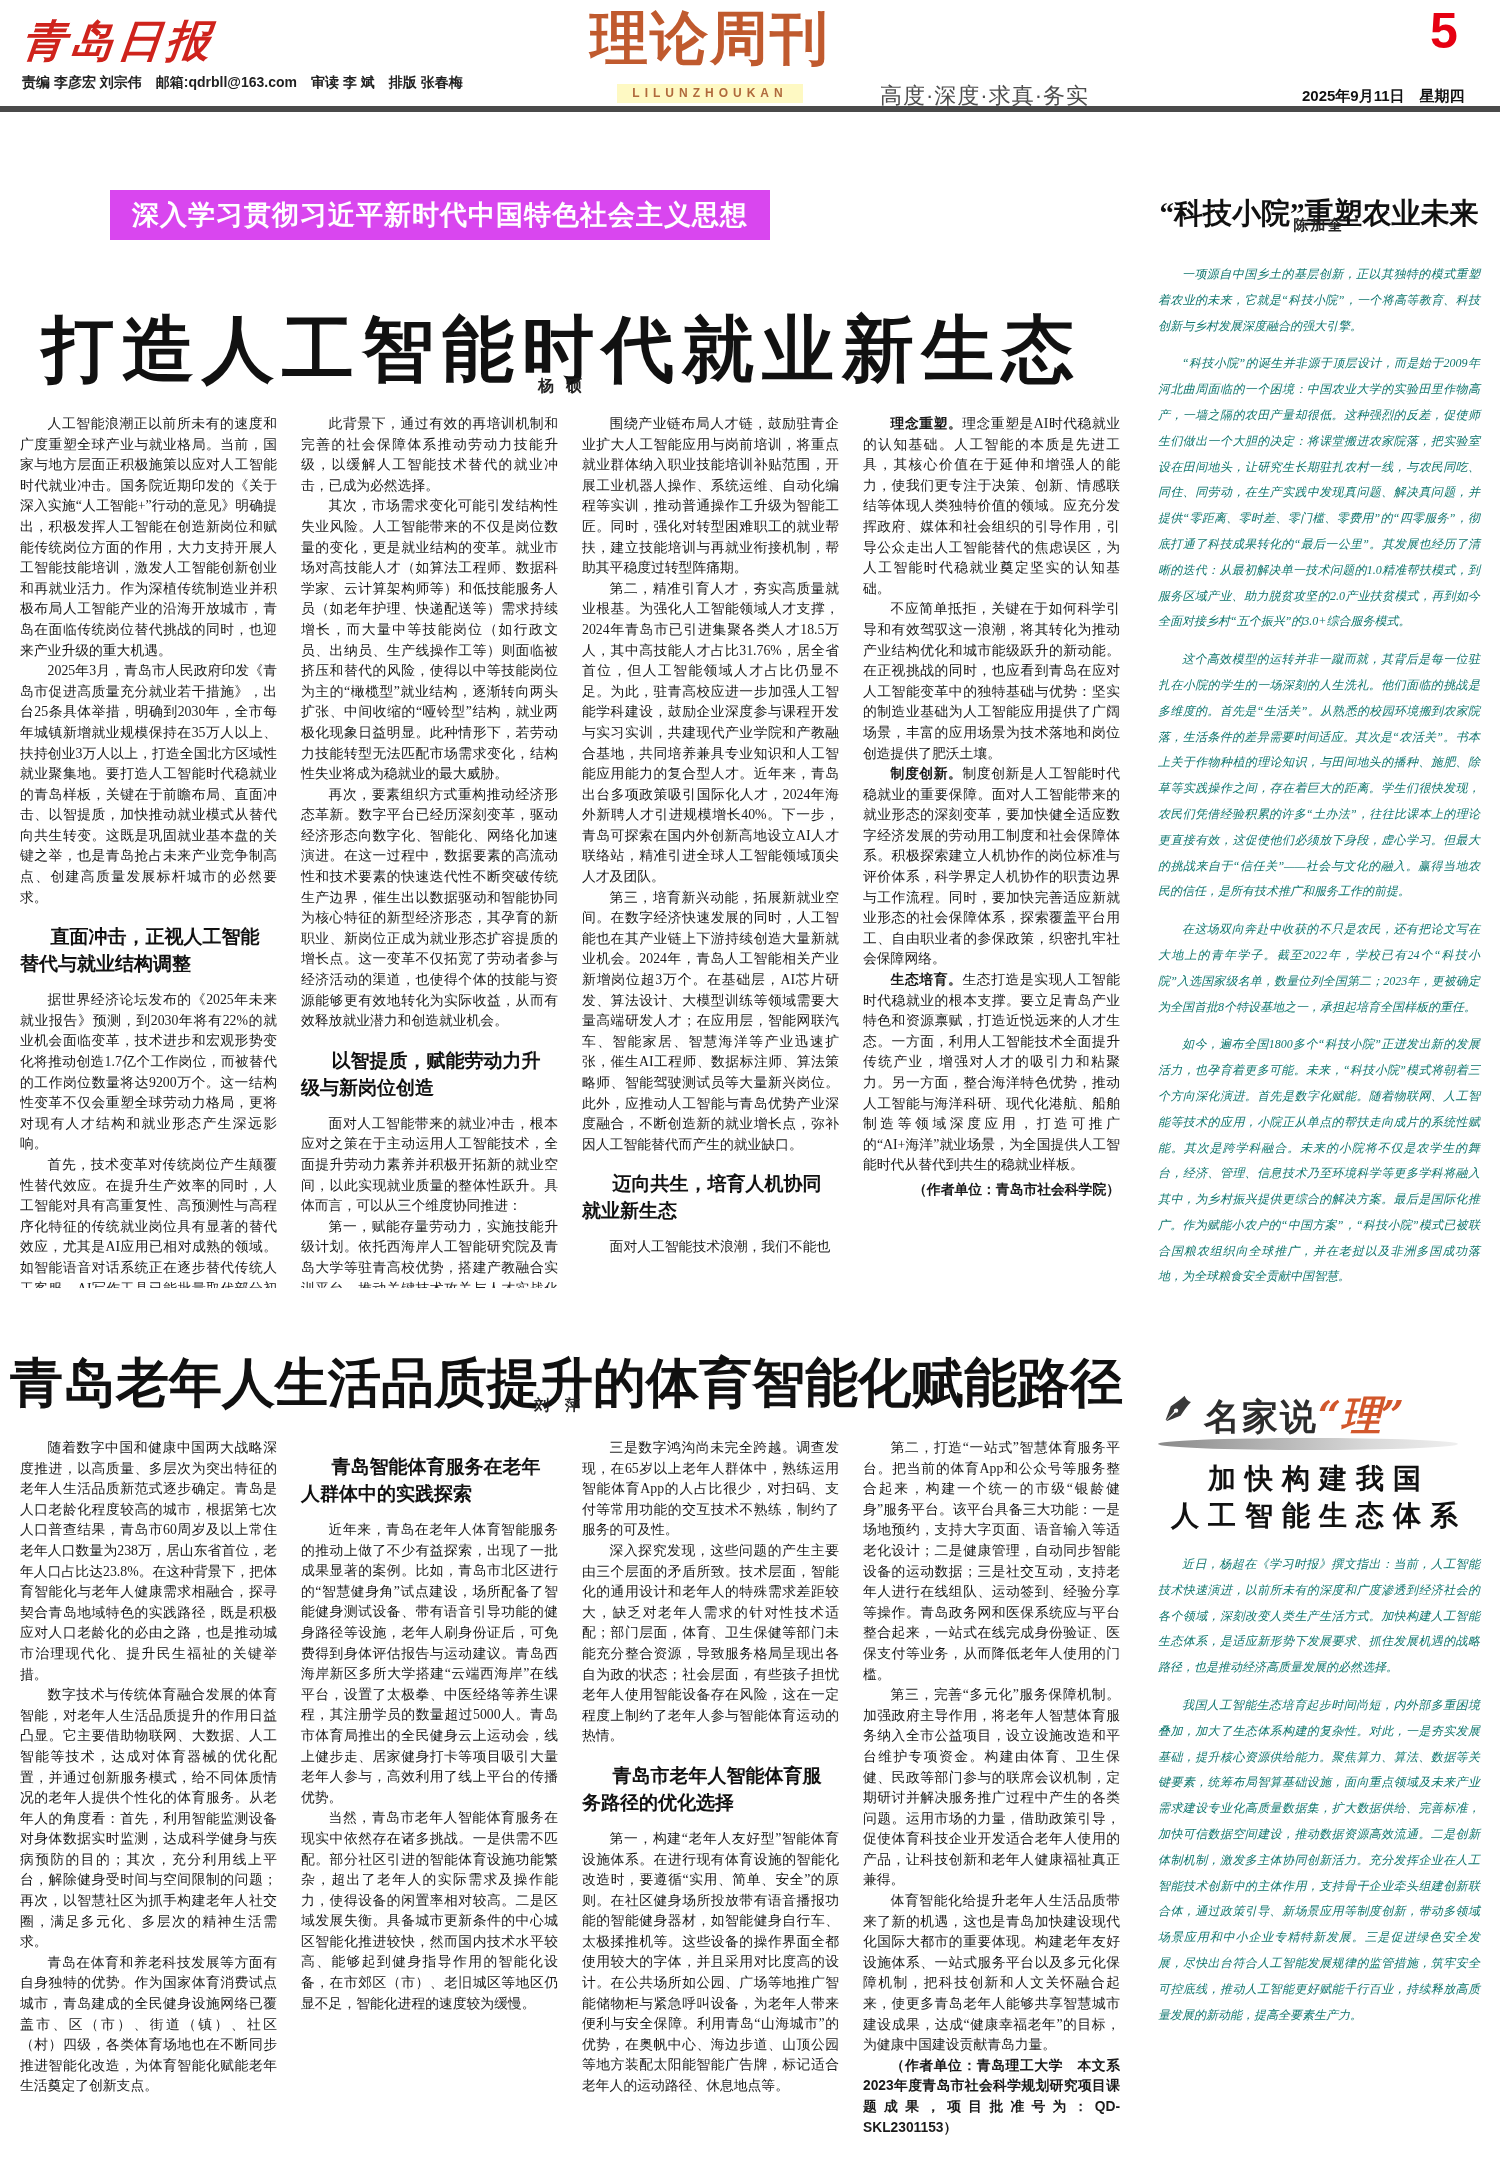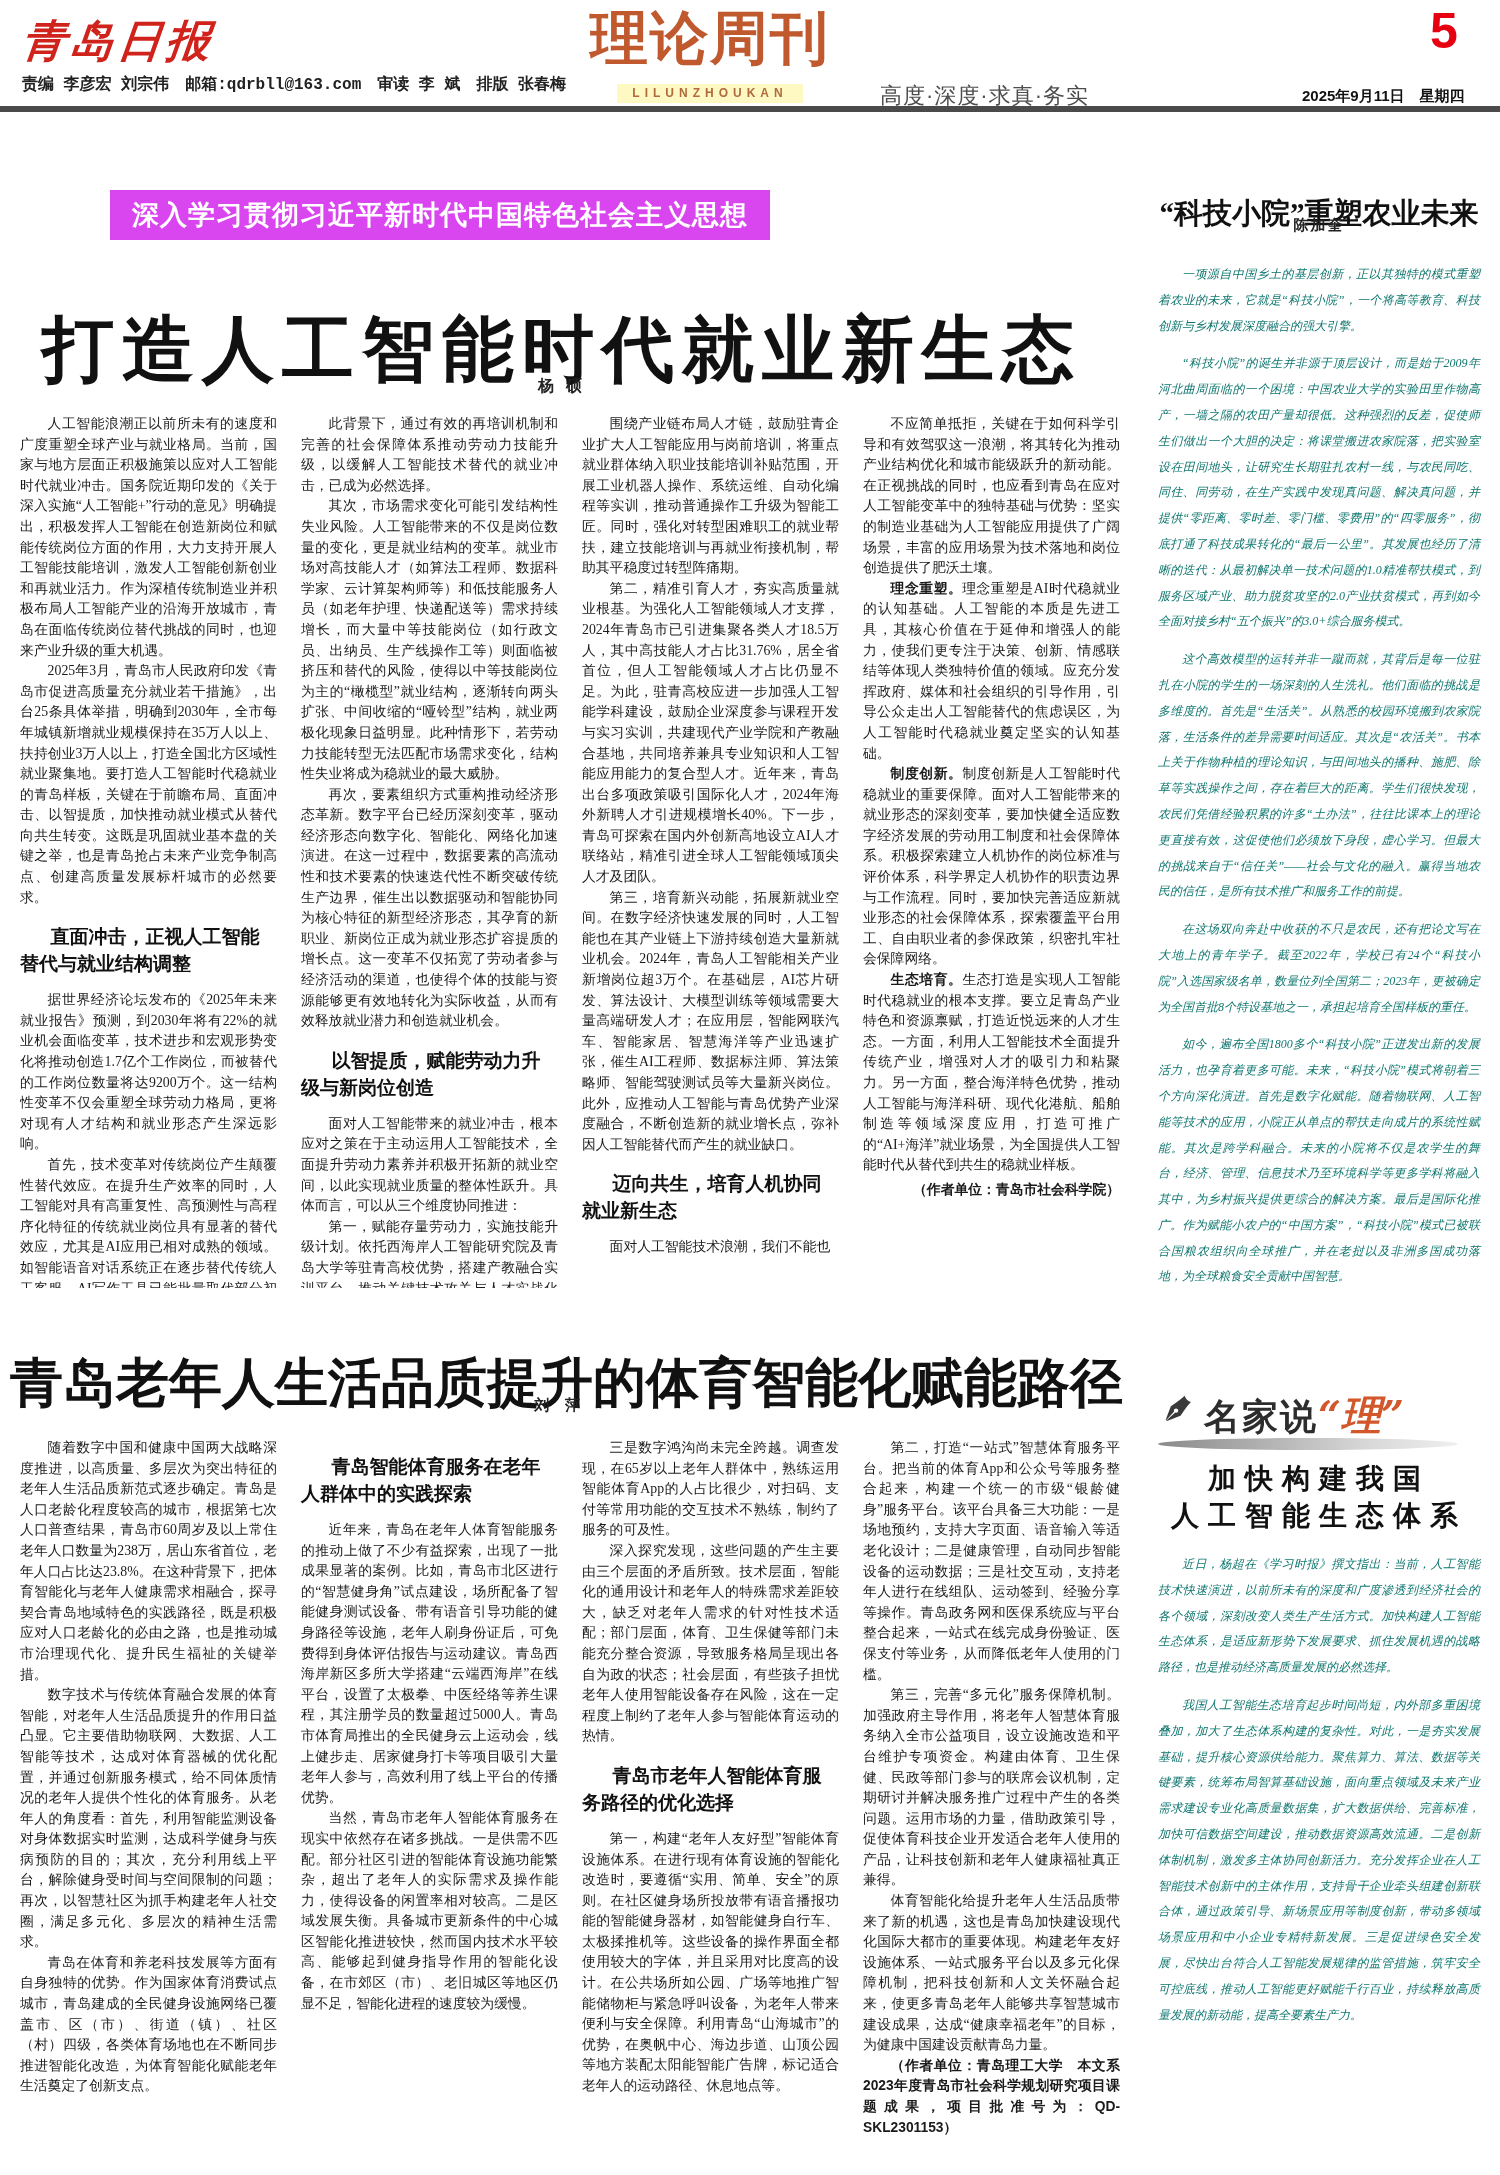--- a/index.html
+++ b/index.html
@@ -4,22 +4,22 @@
 <style>
   html,body{margin:0;padding:0;}
   body{
     width:1500px;height:2175px;position:relative;overflow:hidden;
     background:#ffffff;color:#1a1a1a;
     font-family:"Liberation Serif","DejaVu Serif",serif;
   }
   
   .masthead-logo{position:absolute;left:22px;top:12px;font-family:"DejaVu Serif",serif;
     font-style:italic;font-weight:bold;font-size:44px;color:#cf231c;letter-spacing:4px;transform:skewX(-6deg);}
-  .edit-line{position:absolute;left:22px;top:74px;font-family:Liberation Mono, monospace;
-    font-size:16px;font-weight:bold;color:#222;}
+  .edit-line{position:absolute;left:22px;top:74px;font-family:Liberation Sans, sans-serif;
+    font-size:14px;font-weight:bold;color:#222;}
   .section-title{position:absolute;left:560px;top:0px;width:300px;text-align:center;
     font-size:58px;font-weight:900;color:#c05a2e;letter-spacing:2px;}
   .section-pinyin{position:absolute;left:617px;top:84px;width:186px;height:19px;line-height:19px;
     background:#fef9c3;color:#b06a3c;text-align:center;font-family:"Liberation Sans",sans-serif;
     font-size:12px;font-weight:bold;letter-spacing:5px;}
   .slogan{position:absolute;left:880px;top:81px;font-family:"Liberation Sans",sans-serif;
     font-size:22px;color:#4d4d4d;letter-spacing:1px;}
   .page-date{position:absolute;left:1302px;top:87px;font-family:"Liberation Sans",sans-serif;
     font-size:15px;font-weight:bold;color:#111;}
   .page-number{position:absolute;left:1430px;top:2px;font-family:"Liberation Sans",sans-serif;
@@ -110,22 +110,22 @@
       <p class="para">第一，赋能存量劳动力，实施技能升级计划。依托西海岸人工智能研究院及青岛大学等驻青高校优势，搭建产教融合实训平台，推动关键技术攻关与人才实战化培养深度融合。</p>
     </div>
   <div class="col">
       <p class="para">围绕产业链布局人才链，鼓励驻青企业扩大人工智能应用与岗前培训，将重点就业群体纳入职业技能培训补贴范围，开展工业机器人操作、系统运维、自动化编程等实训，推动普通操作工升级为智能工匠。同时，强化对转型困难职工的就业帮扶，建立技能培训与再就业衔接机制，帮助其平稳度过转型阵痛期。</p>
       <p class="para">第二，精准引育人才，夯实高质量就业根基。为强化人工智能领域人才支撑，2024年青岛市已引进集聚各类人才18.5万人，其中高技能人才占比31.76%，居全省首位，但人工智能领域人才占比仍显不足。为此，驻青高校应进一步加强人工智能学科建设，鼓励企业深度参与课程开发与实习实训，共建现代产业学院和产教融合基地，共同培养兼具专业知识和人工智能应用能力的复合型人才。近年来，青岛出台多项政策吸引国际化人才，2024年海外新聘人才引进规模增长40%。下一步，青岛可探索在国内外创新高地设立AI人才联络站，精准引进全球人工智能领域顶尖人才及团队。</p>
       <p class="para">第三，培育新兴动能，拓展新就业空间。在数字经济快速发展的同时，人工智能也在其产业链上下游持续创造大量新就业机会。2024年，青岛人工智能相关产业新增岗位超3万个。在基础层，AI芯片研发、算法设计、大模型训练等领域需要大量高端研发人才；在应用层，智能网联汽车、智能家居、智慧海洋等产业迅速扩张，催生AI工程师、数据标注师、算法策略师、智能驾驶测试员等大量新兴岗位。此外，应推动人工智能与青岛优势产业深度融合，不断创造新的就业增长点，弥补因人工智能替代而产生的就业缺口。</p>
       <h3 class="sub">迈向共生，培育人机协同就业新生态</h3>
       <p class="para">面对人工智能技术浪潮，我们不能也</p>
     </div>
   <div class="col">
+      <p class="para"><b>理念重塑。</b>理念重塑是AI时代稳就业的认知基础。人工智能的本质是先进工具，其核心价值在于延伸和增强人的能力，使我们更专注于决策、创新、情感联结等体现人类独特价值的领域。应充分发挥政府、媒体和社会组织的引导作用，引导公众走出人工智能替代的焦虑误区，为人工智能时代稳就业奠定坚实的认知基础。</p>
       <p class="para">不应简单抵拒，关键在于如何科学引导和有效驾驭这一浪潮，将其转化为推动产业结构优化和城市能级跃升的新动能。在正视挑战的同时，也应看到青岛在应对人工智能变革中的独特基础与优势：坚实的制造业基础为人工智能应用提供了广阔场景，丰富的应用场景为技术落地和岗位创造提供了肥沃土壤。</p>
-      <p class="para"><b>理念重塑。</b>理念重塑是AI时代稳就业的认知基础。人工智能的本质是先进工具，其核心价值在于延伸和增强人的能力，使我们更专注于决策、创新、情感联结等体现人类独特价值的领域。应充分发挥政府、媒体和社会组织的引导作用，引导公众走出人工智能替代的焦虑误区，为人工智能时代稳就业奠定坚实的认知基础。</p>
       <p class="para"><b>制度创新。</b>制度创新是人工智能时代稳就业的重要保障。面对人工智能带来的就业形态的深刻变革，要加快健全适应数字经济发展的劳动用工制度和社会保障体系。积极探索建立人机协作的岗位标准与评价体系，科学界定人机协作的职责边界与工作流程。同时，要加快完善适应新就业形态的社会保障体系，探索覆盖平台用工、自由职业者的参保政策，织密扎牢社会保障网络。</p>
       <p class="para"><b>生态培育。</b>生态打造是实现人工智能时代稳就业的根本支撑。要立足青岛产业特色和资源禀赋，打造近悦远来的人才生态。一方面，利用人工智能技术全面提升传统产业，增强对人才的吸引力和粘聚力。另一方面，整合海洋特色优势，推动人工智能与海洋科研、现代化港航、船舶制造等领域深度应用，打造可推广的“AI+海洋”就业场景，为全国提供人工智能时代从替代到共生的稳就业样板。</p>
       <p class="attr">（作者单位：青岛市社会科学院）</p>
     </div>
 </div>
 
 <h1 class="headline-2">青岛老年人生活品质提升的体育智能化赋能路径</h1>
 <div class="byline-2">刘 萍</div>
 
 <div class="cols cols-2">

